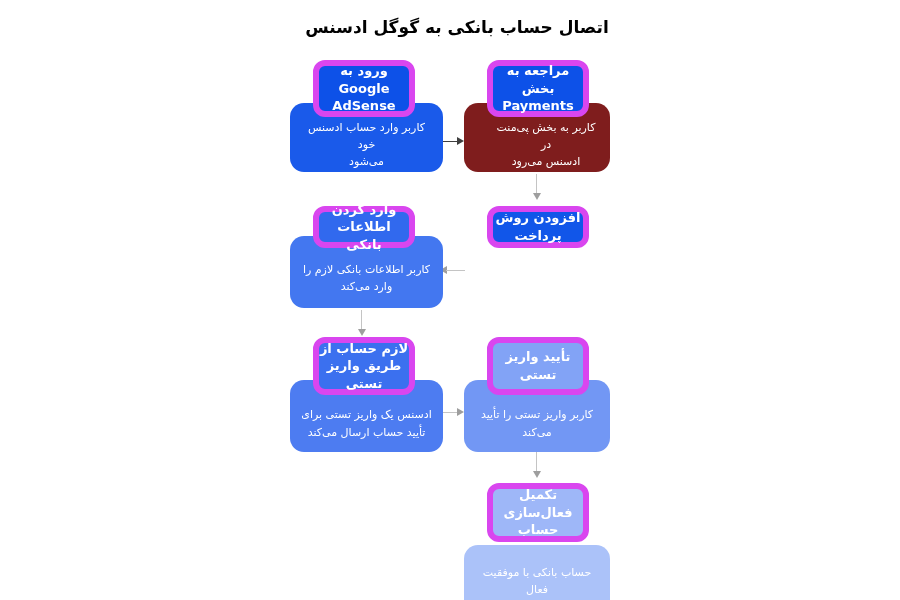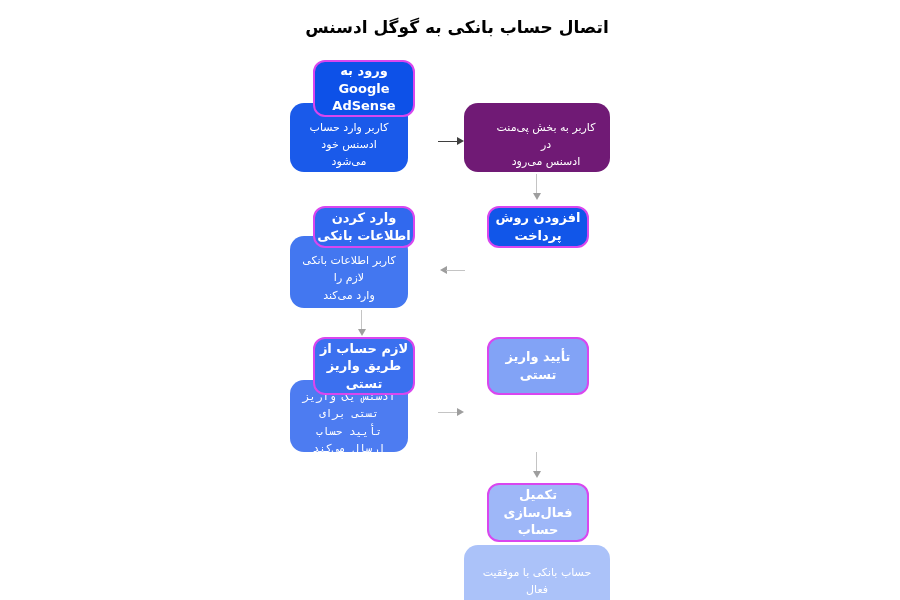--- a/index.html
+++ b/index.html
@@ -37,42 +37,42 @@
     align-items: center;
     justify-content: center;
     white-space: pre-line;
     padding-left: 8px;
     padding-right: 8px;
   }
   .box-header {
     position: absolute;
     z-index: 2;
     border-radius: 12px;
-    border: 2px solid #d946ef;
+    border: 6px solid #d946ef;
     color: #ffffff;
     font-size: 13px;
     font-weight: bold;
     line-height: 1.35;
     text-align: center;
     display: flex;
     align-items: center;
     justify-content: center;
     white-space: pre-line;
   }
   
-  .col-l  { left: 290px; width: 118px; }
+  .col-l  { left: 290px; width: 153px; }
   .col-r  { left: 464px; width: 146px; }
   .col-lh { left: 313px; width: 102px; }
   .col-rh { left: 487px; width: 102px; }
   
   .r1  { top: 103px; height: 69px; padding-top: 14px; }
   .r1h { top: 60px;  height: 57px; }
   .r2  { top: 236px; height: 72px; padding-top: 12px; }
   .r2h { top: 206px; height: 42px; }
-  .r3  { top: 380px; height: 72px; padding-top: 15px; font-family: Liberation Mono, monospace; }
+  .r3  { top: 380px; height: 72px; padding-top: 15px; }
   .r3h { top: 337px; height: 58px; }
   .r4  { top: 545px; height: 70px; padding-top: 20px; }
   .r4h { top: 483px; height: 59px; }
   
   .arr { position: absolute; z-index: 0; }
   .shaft { position: absolute; background: #c4c4c4; }
   .shaft.h { height: 1.5px; }
   .shaft.v { width: 1.5px; }
   .head { position: absolute; width: 0; height: 0; }
   .head.right { border-top: 4px solid transparent; border-bottom: 4px solid transparent; border-left: 7px solid #9e9e9e; }
@@ -87,37 +87,42 @@
 <div class="canvas">
 
   <h1 class="title">اتصال حساب بانکی به گوگل ادسنس</h1>
 
   <div class="box-body col-l r1" style="background: rgb(26, 90, 234);">کاربر وارد حساب ادسنس خود
 می‌شود</div>
   <div class="box-header col-lh r1h" style="background: rgb(13, 81, 232);">ورود به
 Google
 AdSense</div>
 
-  <div class="box-body col-r r1" style="background: #701a75; padding-left: 26px;">کاربر به بخش پی‌منت در
+  <div class="box-body col-r r1" style="background: #7f1d1d; padding-left: 26px;">کاربر به بخش پی‌منت در
 ادسنس می‌رود</div>
+  <div class="box-header col-rh r1h" style="background: rgb(13, 81, 232);">مراجعه به
+بخش
+Payments</div>
 
   <div class="box-header col-rh r2h" style="background: rgb(17, 86, 233);">افزودن روش
 پرداخت</div>
 
   <div class="box-body col-l r2" style="background: rgb(67, 119, 240);">کاربر اطلاعات بانکی لازم را
 وارد می‌کند</div>
   <div class="box-header col-lh r2h" style="background: rgb(49, 105, 238); text-align: center;">وارد کردن
 اطلاعات بانکی</div>
 
   <div class="box-body col-l r3" style="background: rgb(77, 124, 241);">ادسنس یک واریز تستی برای
 تأیید حساب ارسال می‌کند</div>
   <div class="box-header col-lh r3h" style="background: rgb(59, 112, 239);">لازم حساب از
 طریق واریز
 تستی</div>
 
+  <div class="box-body col-r r3" style="background: rgb(114, 151, 244);">کاربر واریز تستی را تأیید
+می‌کند</div>
   <div class="box-header col-rh r3h" style="background: rgb(130, 163, 246);">تأیید واریز
 تستی</div>
 
   <div class="box-body col-r r4" style="background: rgb(171, 194, 249);">حساب بانکی با موفقیت فعال
 می‌شود</div>
   <div class="box-header col-rh r4h" style="background: rgb(158, 183, 248);">تکمیل
 فعال‌سازی
 حساب</div>
 
   <div class="arr dark" style="left:438px;top:135px;width:26px;height:13px;">

